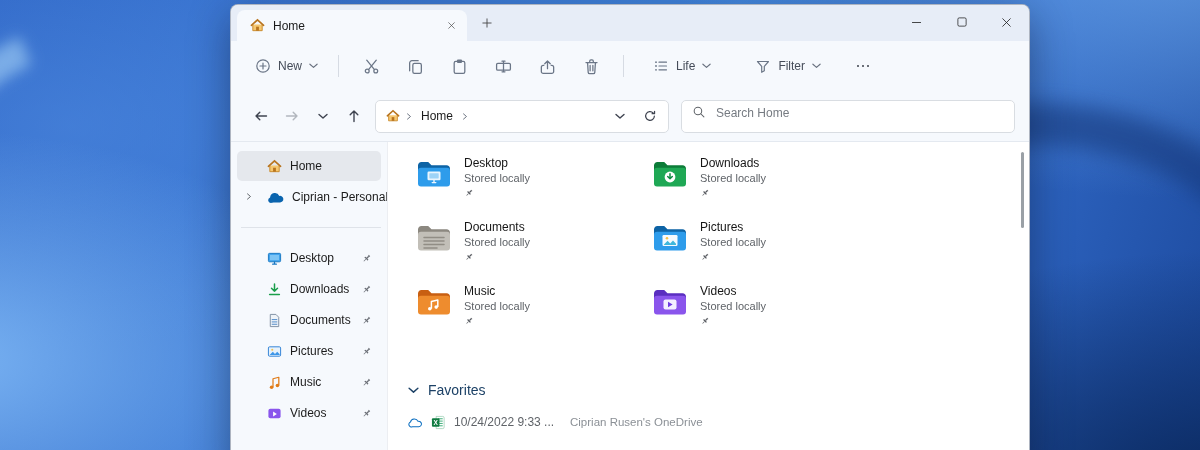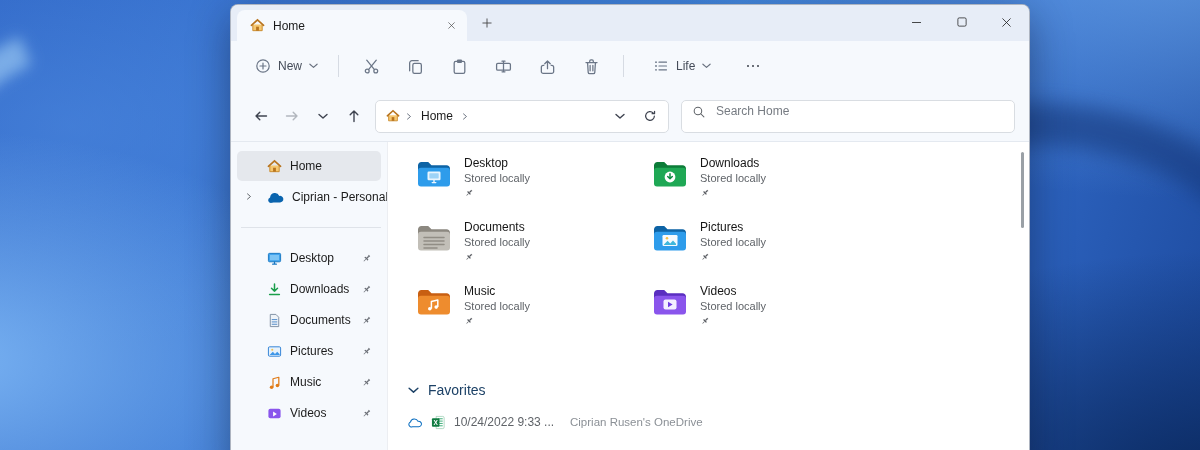--- a/index.html
+++ b/index.html
@@ -49,21 +49,21 @@
 
   
   .addr-row{height:50px;display:flex;align-items:center;padding:0 14px;background:#f6f9fd;
             border-bottom:1px solid #e4e9f0;}
   .nav-btn{width:31px;height:31px;display:flex;align-items:center;justify-content:center;border-radius:5px;}
   .addressbox{width:294px;height:33px;background:#fff;border:1px solid #d9dde2;border-radius:5px;
               display:flex;align-items:center;gap:6px;padding:0 6px 0 10px;box-sizing:border-box;margin-left:6px;}
   .crumb{color:#1b1b1b;padding:2px 3px;border-radius:3px;}
   .addr-spacer{flex:1;}
   .searchbox{flex:1;height:33px;background:#fff;border:1px solid #d9dde2;border-radius:5px;
-             display:flex;align-items:flex-end;gap:8px;padding:13px 10px;box-sizing:border-box;margin-left:12px;}
+             display:flex;align-items:flex-start;gap:8px;padding:4px 10px;box-sizing:border-box;margin-left:12px;}
   .searchbox input{border:none;outline:none;background:transparent;flex:1;
                    font-family:"Liberation Sans",sans-serif;font-size:12px;color:#1b1b1b;}
   .searchbox input::placeholder{color:#767b82;}
 
   
   .wbody{display:flex;height:334px;}
   .sidebar{width:156px;box-sizing:border-box;padding-top:8px;flex:none;}
   .side-item{height:30px;margin:1px 6px;border-radius:5px;display:flex;align-items:center;gap:8px;
              padding:0 9px 0 30px;position:relative;}
   .side-item.selected{background:#e5e8ed;}
@@ -210,20 +210,31 @@
           <circle class="fl" cx="3" cy="11.8" r="0.9"></circle>
           <path d="M6 4.2h7.5M6 8h7.5M6 11.8h7.5"></path>
         </svg>
       <span>Life</span>
       <span class="chev">
         <svg class="chv" width="9" height="6" viewBox="0 0 10 6">
             <path d="M1 1l4 3.5L9 1"></path>
           </svg>
       </span>
     </div>
+    <div class="tb-txt" style="margin-left:26px">
+      <svg class="ln" width="16" height="16" viewBox="0 0 16 16">
+          <path d="M2.5 3.5h11L9.3 8.3v4.4l-2.6 1.6V8.3z"></path>
+        </svg>
+      <span>Filter</span>
+      <span class="chev">
+        <svg class="chv" width="9" height="6" viewBox="0 0 10 6">
+            <path d="M1 1l4 3.5L9 1"></path>
+          </svg>
+      </span>
+    </div>
     <div class="tb-ic" style="margin-left:16px;width:34px">
       <svg width="16" height="16" viewBox="0 0 16 16">
           <circle cx="3" cy="8" r="1.1" fill="#4a4f58"></circle>
           <circle cx="8" cy="8" r="1.1" fill="#4a4f58"></circle>
           <circle cx="13" cy="8" r="1.1" fill="#4a4f58"></circle>
         </svg>
     </div>
   </div>
 
   <div class="addr-row">

